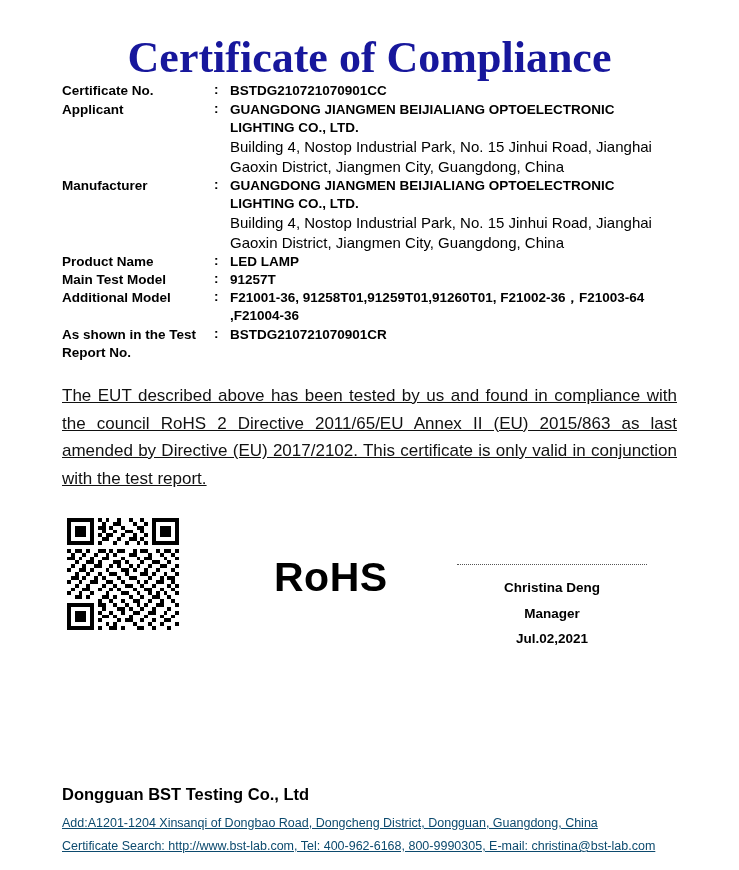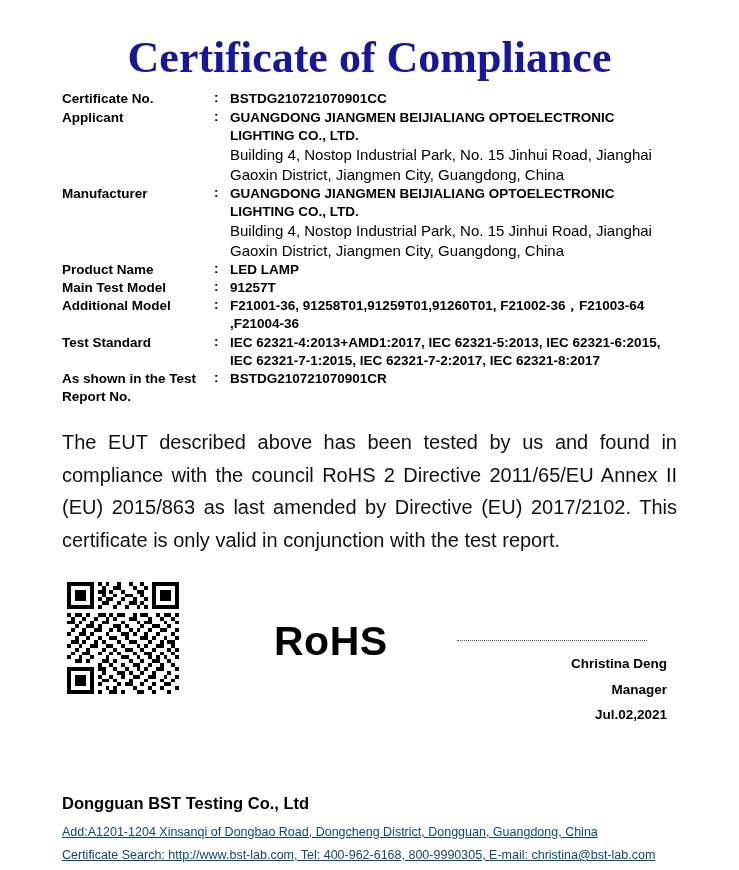--- a/index.html
+++ b/index.html
@@ -23,21 +23,21 @@
     padding: 0 62px;
   }
   .cert-title {
     text-align: center;
     font-family: "Liberation Serif", serif;
     font-weight: bold;
     font-size: 44px;
     color: #17179c;
     letter-spacing: 0px;
     margin-top: 34px;
-    margin-bottom: 8px;
+    margin-bottom: 0;
     line-height: 1.1;
   }
 
   table.fields {
     width: 100%;
     border-collapse: collapse;
     font-size: 13.5px;
   }
   table.fields td {
     vertical-align: top;
@@ -70,24 +70,25 @@
   }
   .addr {
     font-weight: normal;
     font-size: 15px;
     line-height: 1.32;
   }
   .tight td { padding-top: 3px; padding-bottom: 3px; }
 
   .statement {
     margin-top: 20px;
-    font-size: 20px;
+    font-size: 17px;
     line-height: 1.62;
     text-align: justify;
     color: #111;
+    text-decoration: underline;
   }
 
   .mid-area {
     position: relative;
     margin-top: 20px;
     height: 170px;
   }
   .qr {
     position: absolute;
     left: 5px;
@@ -101,42 +102,42 @@
     top: 42px;
     font-family: "Liberation Sans", sans-serif;
     font-weight: bold;
     font-size: 41px;
     letter-spacing: 0.5px;
     color: #000;
   }
   .sign-block {
     position: absolute;
     right: 10px;
-    top: 64px;
+    top: 52px;
     width: 230px;
-    text-align: right;
+    text-align: center;
   }
   .dotline {
     border-top: 1.5px dotted #555;
     width: 190px;
     margin: 0 auto 10px auto;
     height: 0;
   }
   .sign-name, .sign-role, .sign-date {
     font-weight: bold;
     font-size: 13.5px;
     line-height: 1.9;
     color: #000;
   }
 
   .footer {
     position: absolute;
     left: 62px;
     right: 62px;
-    bottom: 33px;
+    bottom: 42px;
   }
   .company {
     font-weight: bold;
     font-size: 16.5px;
     color: #000;
     margin-bottom: 12px;
   }
   .foot-line {
     font-size: 12.5px;
     color: #0c4a6e;
@@ -188,25 +189,20 @@
         <td class="colon">:</td>
         <td class="value v-bold">91257T</td>
       </tr>
 
       <tr>
         <td class="label">Additional Model</td>
         <td class="colon">:</td>
         <td class="value v-bold">F21001-36, 91258T01,91259T01,91260T01, F21002-36，F21003-64 ,F21004-36</td>
       </tr>
 
-      <tr>
-        <td class="label">Test Standard</td>
-        <td class="colon">:</td>
-        <td class="value v-bold">IEC 62321-4:2013+AMD1:2017, IEC 62321-5:2013, IEC 62321-6:2015, IEC 62321-7-1:2015, IEC 62321-7-2:2017, IEC 62321-8:2017</td>
-      </tr>
 
       <tr>
         <td class="label">As shown in the Test Report No.</td>
         <td class="colon">:</td>
         <td class="value v-bold">BSTDG210721070901CR</td>
       </tr>
     </tbody>
   </table>
 
   <div class="statement">The EUT described above has been tested by us and found in compliance with the council RoHS 2 Directive 2011/65/EU Annex II (EU) 2015/863 as last amended by Directive (EU) 2017/2102. This certificate is only valid in conjunction with the test report.</div>

